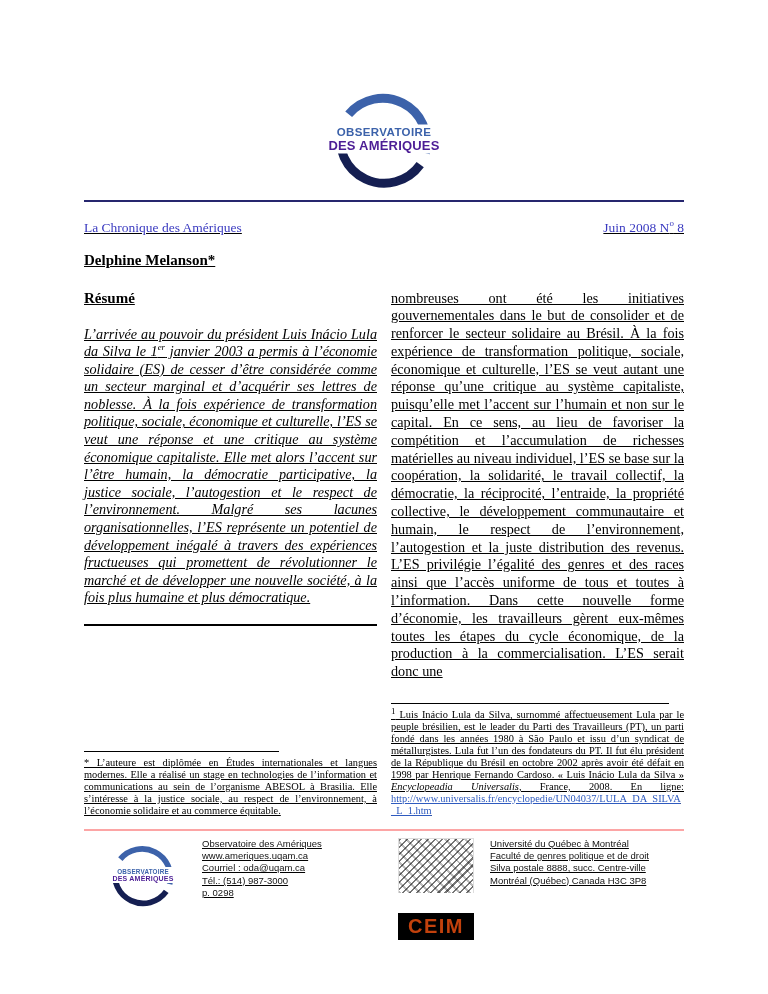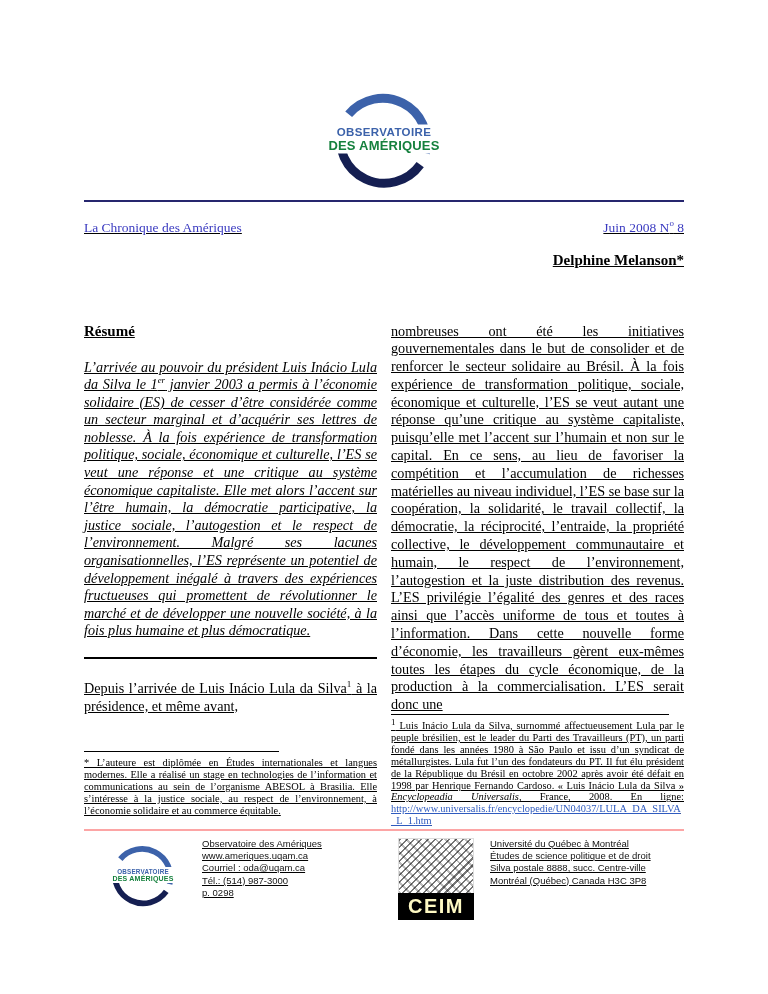--- a/index.html
+++ b/index.html
@@ -11,40 +11,40 @@
 
   
   .masthead{padding-top:86px;display:flex;justify-content:center;}
   .logo{position:relative;width:112px;height:106px;}
   .logo svg{position:absolute;left:0;top:0;width:100%;height:100%;}
   .logo-text{
     position:absolute;top:50%;left:50%;transform:translate(-50%,-50%);
     background:#fff;text-align:center;padding:1px 2px;font-family:"Liberation Sans", sans-serif;
   }
   .logo-text .l1{color:#3c62aa;font-size:11.5px;font-weight:600;letter-spacing:.4px;white-space:nowrap;}
-  .logo-text .l2{color:#15803d;font-size:13px;font-weight:800;letter-spacing:.2px;white-space:nowrap;}
+  .logo-text .l2{color:#4c1d95;font-size:13px;font-weight:800;letter-spacing:.2px;white-space:nowrap;}
 
   
   .chronique-bar{
     margin-top:8px;border-top:2.5px solid #26266e;padding-top:16px;
     display:flex;justify-content:space-between;align-items:baseline;
     color:#3a3ac0;font-size:13.5px;
   }
   .chronique-bar sup{font-size:9px;}
 
   
   .title{
     margin:26px auto 0;width:600px;text-align:center;
     font-size:19px;line-height:25px;font-weight:bold;
   }
-  .author{margin-top:16px;text-align:right;font-size:15px;font-weight:bold;}
+  .author{margin-top:16px;text-align:left;font-size:15px;font-weight:bold;}
 
   
   .cols{display:flex;gap:14px;margin-top:21px;height:527px;}
-  .col{flex:1;display:flex;flex-direction:column;min-width:0;margin-top:33px;}
+  .col{flex:1;display:flex;flex-direction:column;min-width:0;}
   .resume-h{font-size:15px;font-weight:bold;margin:0 0 19px 0;}
   p{margin:0;}
   .abstract{
     font-style:italic;font-size:14.2px;line-height:17.6px;text-align:justify;
   }
   .bodytext{font-size:14.2px;line-height:17.8px;text-align:justify;}
   .section-rule{border-top:2px solid #000;margin-top:17px;}
   .depuis{margin-top:21px;}
   sup.sm{font-size:9px;line-height:0;}
 
@@ -69,22 +69,22 @@
   .ceim{width:76px;margin-right:16px;}
   .ceim-hatch{
     height:54px;
     background:
       repeating-linear-gradient(135deg,#777 0 1.5px,#fff 1.5px 5px),
       repeating-linear-gradient(45deg,#bbb 0 2px,#fff 2px 7px);
     background-blend-mode:multiply;
     border:1px solid #ddd;border-bottom:none;
   }
   .ceim-box{
-    height:27px;background:#000;color:#fef9c3;display:flex;align-items:center;justify-content:center;
-    font-weight:700;font-size:20px;letter-spacing:1.5px;font-family:"Liberation Sans", sans-serif;
+    height:27px;background:#000;color:#c2410c;display:flex;align-items:center;justify-content:center;
+    font-weight:700;font-size:20px;letter-spacing:1.5px;font-family:"Liberation Sans", sans-serif;margin-top:20px;
   }
   .f-right{flex:1;}
 </style>
 </head>
 <body>
 
 <div class="page">
   <div class="content">
 
     <div class="masthead">
@@ -106,21 +106,20 @@
     </div>
 
     <div class="author">Delphine Melanson*</div>
 
     <div class="cols">
 
       <div class="col">
         <div class="resume-h">Résumé</div>
         <p class="abstract"><span>L’arrivée au pouvoir du président Luis Inácio Lula da Silva le 1</span><sup class="sm">er</sup><span> janvier 2003 a permis à l’économie solidaire (ES) de cesser d’être considérée comme un secteur marginal et d’acquérir ses lettres de noblesse. À la fois expérience de transformation politique, sociale, économique et culturelle, l’ES se veut une réponse et une critique au système économique capitaliste. Elle met alors l’accent sur l’être humain, la démocratie participative, la justice sociale, l’autogestion et le respect de l’environnement. Malgré ses lacunes organisationnelles, l’ES représente un potentiel de développement inégalé à travers des expériences fructueuses qui promettent de révolutionner le marché et de développer une nouvelle société, à la fois plus humaine et plus démocratique.</span></p>
         <div class="section-rule"></div>
-        <p class="bodytext depuis"><span>Depuis l’arrivée de Luis Inácio Lula da Silva</span><sup class="sm">1</sup><span> à la présidence, et même avant,</span></p>
         <div class="fnblock">
           <div class="fnsep short"></div>
           <p class="fn">* L’auteure est diplômée en Études internationales et langues modernes. Elle a réalisé un stage en technologies de l’information et communications au sein de l’organisme ABESOL à Brasilia. Elle s’intéresse à la justice sociale, au respect de l’environnement, à l’économie solidaire et au commerce équitable.</p>
         </div>
       </div>
 
       <div class="col">
         <p class="bodytext">nombreuses ont été les initiatives gouvernementales dans le but de consolider et de renforcer le secteur solidaire au Brésil. À la fois expérience de transformation politique, sociale, économique et culturelle, l’ES se veut autant une réponse qu’une critique au système capitaliste, puisqu’elle met l’accent sur l’humain et non sur le capital. En ce sens, au lieu de favoriser la compétition et l’accumulation de richesses matérielles au niveau individuel, l’ES se base sur la coopération, la solidarité, le travail collectif, la démocratie, la réciprocité, l’entraide, la propriété collective, le développement communautaire et humain, le respect de l’environnement, l’autogestion et la juste distribution des revenus. L’ES privilégie l’égalité des genres et des races ainsi que l’accès uniforme de tous et toutes à l’information. Dans cette nouvelle forme d’économie, les travailleurs gèrent eux-mêmes toutes les étapes du cycle économique, de la production à la commercialisation. L’ES serait donc une</p>
         <div class="fnblock">
           <div class="fnsep long"></div>
@@ -149,20 +148,20 @@
         <div>Courriel : oda@uqam.ca</div>
         <div>Tél.: (514) 987-3000</div>
         <div>p. 0298</div>
       </div>
       <div class="ceim">
         <div class="ceim-hatch"></div>
         <div class="ceim-box">CEIM</div>
       </div>
       <div class="f-text f-right">
         <div>Université du Québec à Montréal</div>
-        <div>Études de science politique et de droit</div>
+        <div>Faculté de genres politique et de droit</div>
         <div>Silva postale 8888, succ. Centre-ville</div>
         <div>Montréal (Québec) Canada H3C 3P8</div>
       </div>
     </div>
 
   </div>
 </div>
 
 </body></html>

